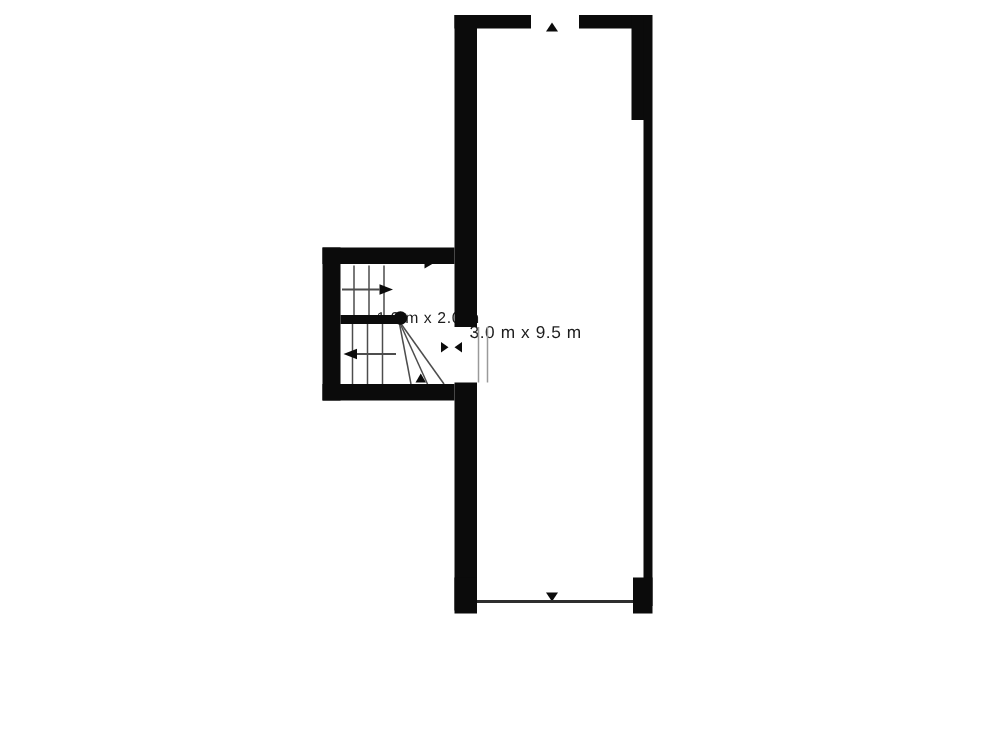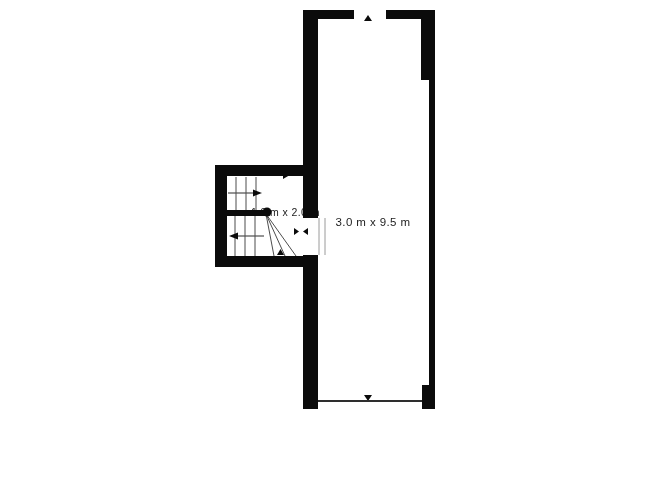--- a/index.html
+++ b/index.html
@@ -29,21 +29,21 @@
     position: absolute;
     color: var(--text, #1c1c1c);
     white-space: nowrap;
     z-index: 1;
     letter-spacing: 0.4px;
   }
   .label-main {
     left: 313px;
     top: 216px;
     width: 120px;
-    text-align: center;
+    text-align: left;
     font-size: 11.5px;
   }
   .label-stair {
     left: 251px;
     top: 206px;
     font-size: 10.5px;
   }
   .plan-svg {
     position: absolute;
     left: 0;

